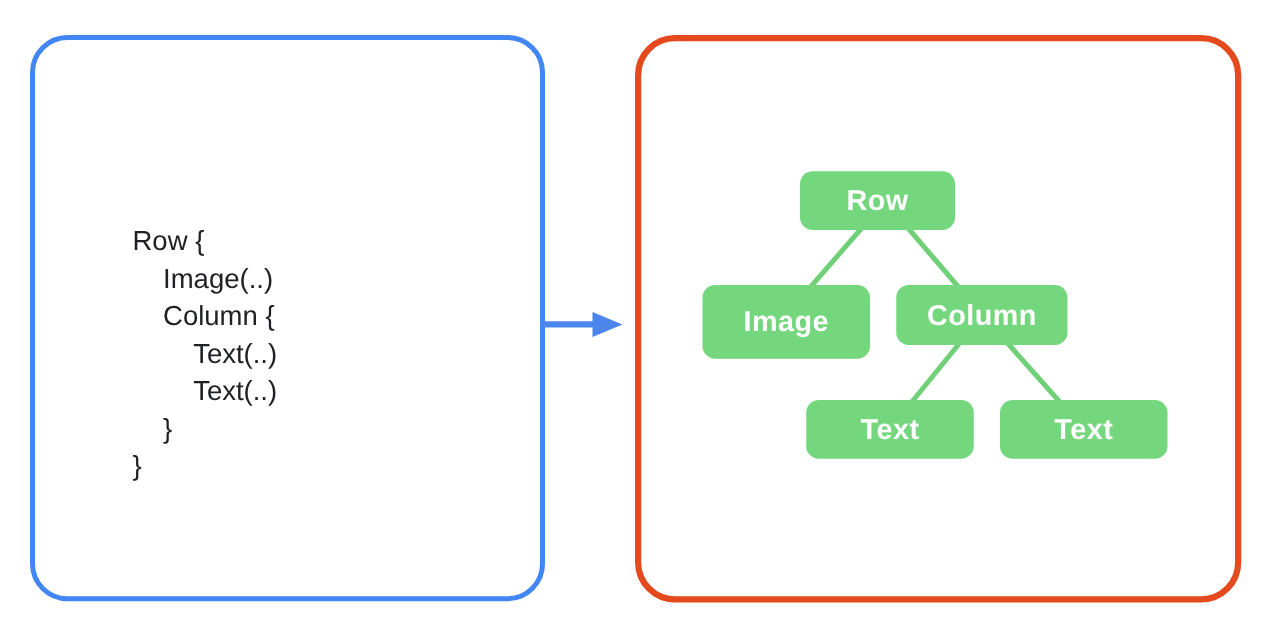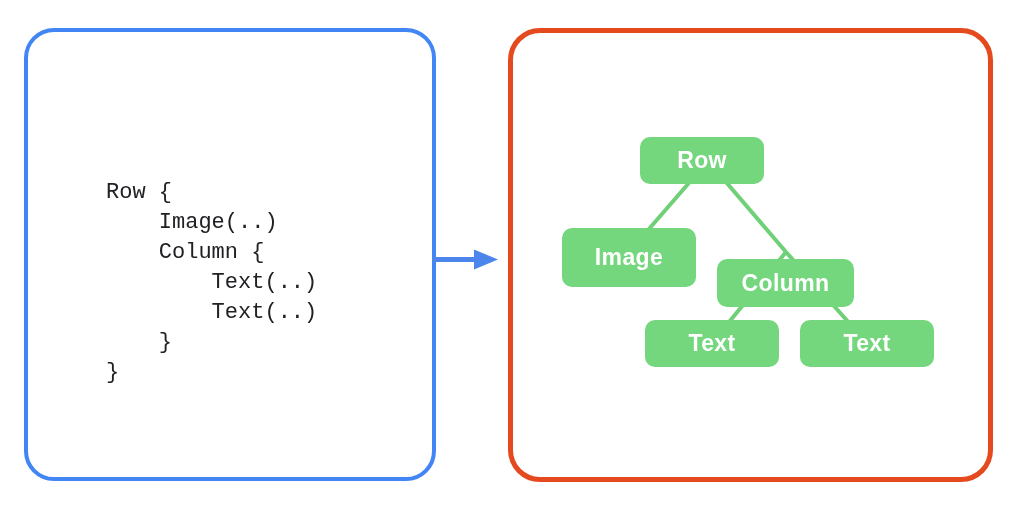--- a/index.html
+++ b/index.html
@@ -26,21 +26,21 @@
     box-sizing: border-box;
     border: 4px solid var(--code-box-border, #4285F4);
     border-radius: 30px;
     background: #ffffff;
   }
   .code {
     position: absolute;
     left: 78px;
     top: 146px;
     margin: 0;
-    font-family: Liberation Mono, monospace;
+    font-family: Liberation Sans, sans-serif;
     font-size: 22px;
     line-height: 30px;
     color: var(--code-text, #202124);
     white-space: pre;
   }
 
   
   .arrow-svg {
     position: absolute;
     left: 430px;
@@ -88,21 +88,21 @@
     color: var(--node-text, #ffffff);
     font-size: 23px;
     font-weight: bold;
     letter-spacing: 0.4px;
     display: flex;
     align-items: center;
     justify-content: center;
   }
   .node-row    { left: 640px; top: 137px; width: 124px; height: 47px; }
   .node-image  { left: 562px; top: 228px; width: 134px; height: 59px; }
-  .node-column { left: 717px; top: 228px; width: 137px; height: 48px; margin-top: 31px; }
+  .node-column { left: 717px; top: 228px; width: 137px; height: 48px; }
   .node-text1  { left: 645px; top: 320px; width: 134px; height: 47px; }
   .node-text2  { left: 800px; top: 320px; width: 134px; height: 47px; }
 </style>
 </head>
 <body>
 
 <div class="canvas">
 
   <div class="code-box">
     <pre class="code">Row {

